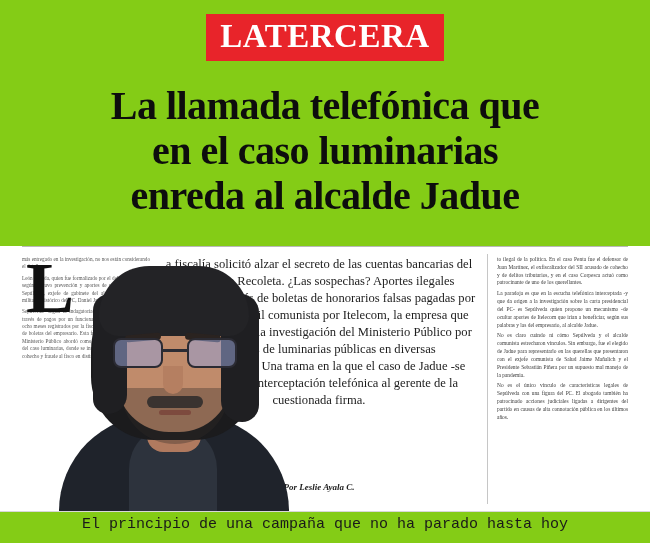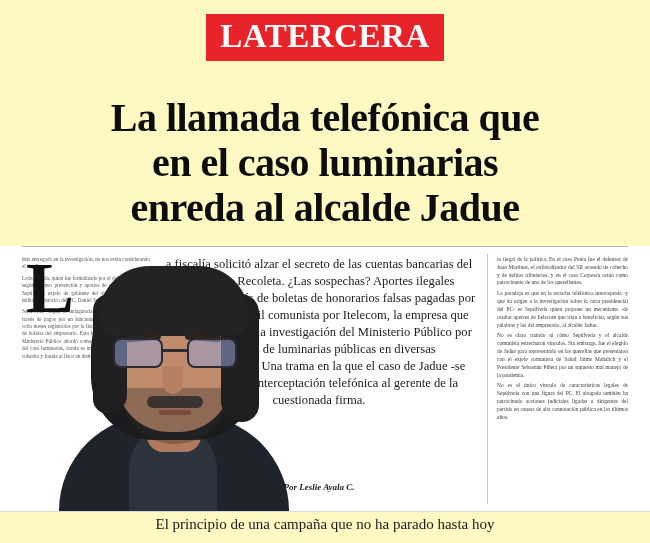--- a/index.html
+++ b/index.html
@@ -11,21 +11,21 @@
     width: 650px;
     height: 543px;
     overflow: hidden;
     font-family: "Liberation Serif", serif;
     color: #111;
   }
   .page {
     position: relative;
     width: 650px;
     height: 543px;
-    background: #fef9c3;
+    background: #84cc16;
   }
 
   
   .masthead-wrap {
     position: absolute;
     top: 14px;
     left: 0;
     width: 650px;
     text-align: center;
   }
@@ -37,21 +37,21 @@
     font-weight: bold;
     font-size: 33px;
     line-height: 1;
     letter-spacing: 0.5px;
     padding: 6px 14px 8px 14px;
   }
 
   
   .headline {
     position: absolute;
-    top: 68px;
+    top: 56px;
     left: 14px;
     width: 622px;
     text-align: center;
     font-family: "Liberation Serif", serif;
     font-weight: bold;
     font-size: 40px;
     line-height: 1.13;
     letter-spacing: -0.5px;
     color: #0d0d0d;
   }
@@ -338,21 +338,21 @@
     width: 650px;
     height: 1px;
     background: #d8d8d8;
   }
   .caption {
     position: absolute;
     left: 0;
     top: 516px;
     width: 650px;
     text-align: center;
-    font-family: Liberation Serif, serif;
+    font-family: Liberation Mono, monospace;
     font-size: 15px;
     color: #1a1a1a;
   }
 </style>
 </head>
 <body>
 
 <div class="page">
 
   <div class="masthead-wrap">

